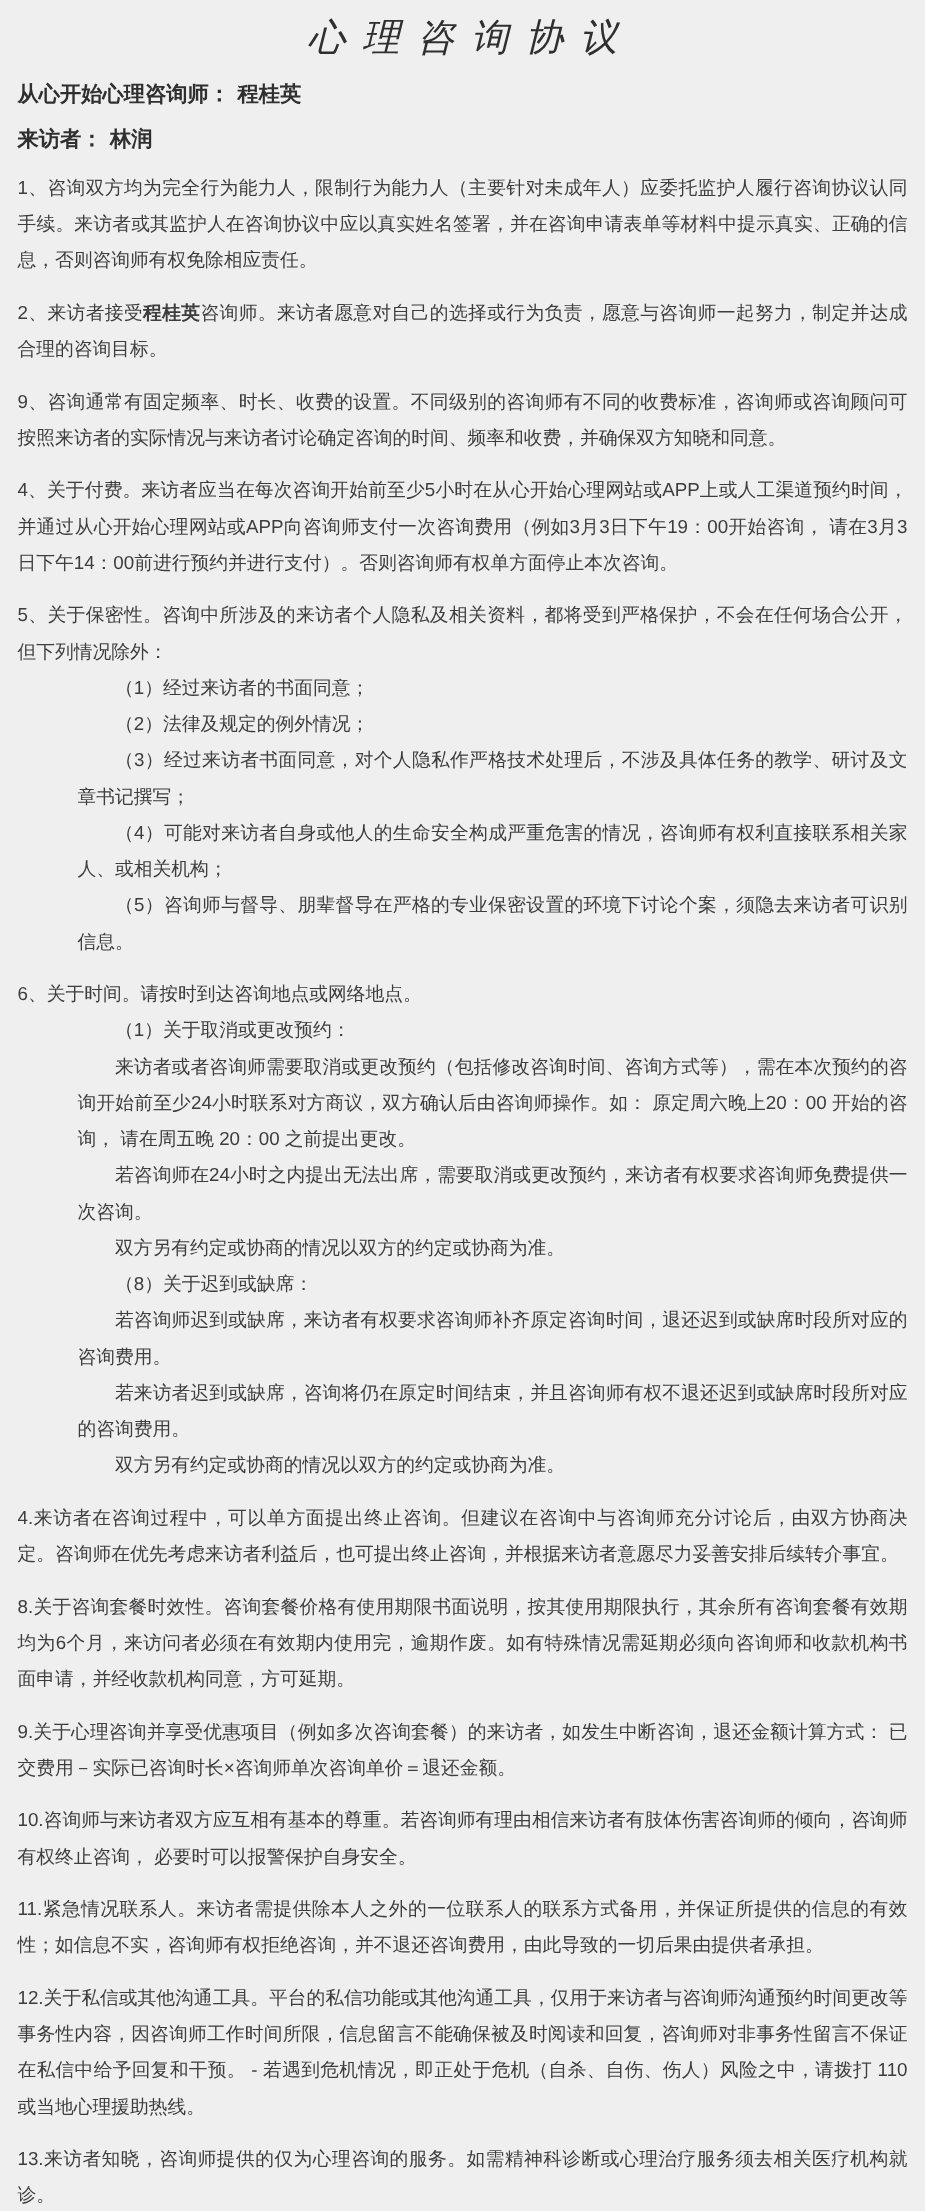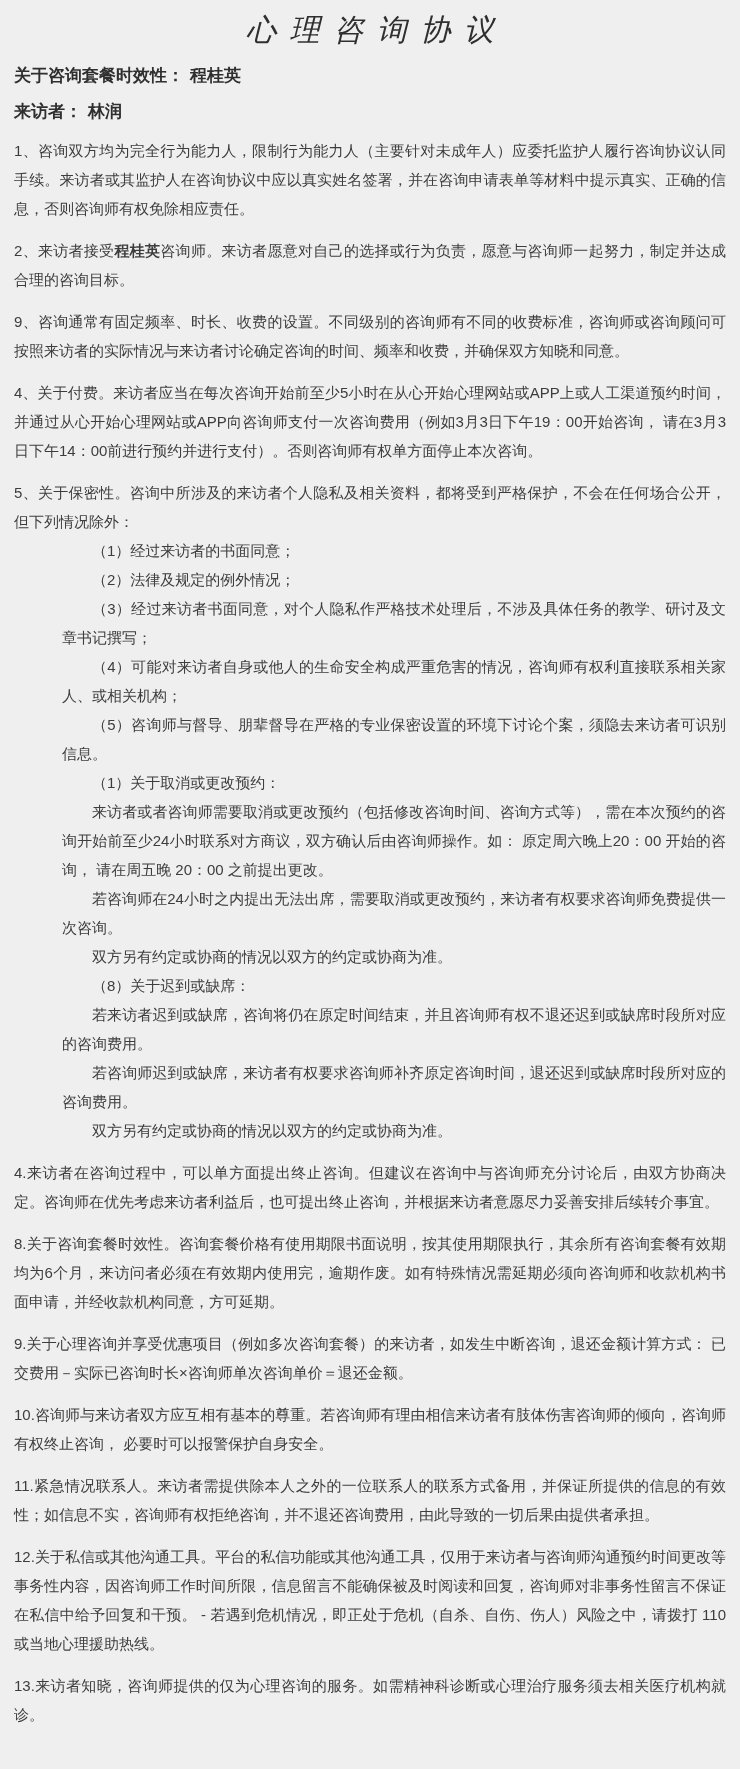--- a/index.html
+++ b/index.html
@@ -46,45 +46,46 @@
   .doc-body .bold { font-weight: 700; }
 </style>
 </head>
 <body>
 
 <div class="doc">
 
   <h1 class="doc-title">心理咨询协议</h1>
 
   <div class="party-line">
-    <span>关于咨询套餐时效性：</span><span class="party-name">程桂英</span>
+    <span>从心开始心理咨询师：</span><span class="party-name">程桂英</span>
   </div>
 
   <div class="party-line">
     <span>来访者：</span><span class="party-name">林润</span>
   </div>
 
   <div class="doc-body" id="doc-body">
       <p class="para"><span>1、咨询双方均为完全行为能力人，限制行为能力人（主要针对未成年人）应委托监护人履行咨询协议认同手续。来访者或其监护人在咨询协议中应以真实姓名签署，并在咨询申请表单等材料中提示真实、正确的信息，否则咨询师有权免除相应责任。</span></p>
       <p class="para"><span>2、来访者接受</span><span class="bold">程桂英</span><span>咨询师。来访者愿意对自己的选择或行为负责，愿意与咨询师一起努力，制定并达成合理的咨询目标。</span></p>
       <p class="para"><span>9、咨询通常有固定频率、时长、收费的设置。不同级别的咨询师有不同的收费标准，咨询师或咨询顾问可按照来访者的实际情况与来访者讨论确定咨询的时间、频率和收费，并确保双方知晓和同意。</span></p>
       <p class="para"><span>4、关于付费。来访者应当在每次咨询开始前至少5小时在从心开始心理网站或APP上或人工渠道预约时间，并通过从心开始心理网站或APP向咨询师支付一次咨询费用（例如3月3日下午19：00开始咨询， 请在3月3日下午14：00前进行预约并进行支付）。否则咨询师有权单方面停止本次咨询。</span></p>
       <p class="para"><span>5、关于保密性。咨询中所涉及的来访者个人隐私及相关资料，都将受到严格保护，不会在任何场合公开，但下列情况除外：</span></p>
       <p class="cont"><span>（1）经过来访者的书面同意；</span></p>
       <p class="cont"><span>（2）法律及规定的例外情况；</span></p>
       <p class="cont"><span>（3）经过来访者书面同意，对个人隐私作严格技术处理后，不涉及具体任务的教学、研讨及文章书记撰写；</span></p>
       <p class="cont"><span>（4）可能对来访者自身或他人的生命安全构成严重危害的情况，咨询师有权利直接联系相关家人、或相关机构；</span></p>
       <p class="cont"><span>（5）咨询师与督导、朋辈督导在严格的专业保密设置的环境下讨论个案，须隐去来访者可识别信息。</span></p>
+      <p class="para"><span>6、关于时间。请按时到达咨询地点或网络地点。</span></p>
       <p class="cont"><span>（1）关于取消或更改预约：</span></p>
       <p class="cont"><span>来访者或者咨询师需要取消或更改预约（包括修改咨询时间、咨询方式等），需在本次预约的咨询开始前至少24小时联系对方商议，双方确认后由咨询师操作。如： 原定周六晚上20：00 开始的咨询， 请在周五晚 20：00 之前提出更改。</span></p>
       <p class="cont"><span>若咨询师在24小时之内提出无法出席，需要取消或更改预约，来访者有权要求咨询师免费提供一次咨询。</span></p>
       <p class="cont"><span>双方另有约定或协商的情况以双方的约定或协商为准。</span></p>
       <p class="cont"><span>（8）关于迟到或缺席：</span></p>
+      <p class="cont"><span>若咨询师迟到或缺席，来访者有权要求咨询师补齐原定咨询时间，退还迟到或缺席时段所对应的咨询费用。</span></p>
       <p class="cont"><span>若来访者迟到或缺席，咨询将仍在原定时间结束，并且咨询师有权不退还迟到或缺席时段所对应的咨询费用。</span></p>
-      <p class="cont"><span>若咨询师迟到或缺席，来访者有权要求咨询师补齐原定咨询时间，退还迟到或缺席时段所对应的咨询费用。</span></p>
       <p class="cont"><span>双方另有约定或协商的情况以双方的约定或协商为准。</span></p>
       <p class="para"><span>4.来访者在咨询过程中，可以单方面提出终止咨询。但建议在咨询中与咨询师充分讨论后，由双方协商决定。咨询师在优先考虑来访者利益后，也可提出终止咨询，并根据来访者意愿尽力妥善安排后续转介事宜。</span></p>
       <p class="para"><span>8.关于咨询套餐时效性。咨询套餐价格有使用期限书面说明，按其使用期限执行，其余所有咨询套餐有效期均为6个月，来访问者必须在有效期内使用完，逾期作废。如有特殊情况需延期必须向咨询师和收款机构书面申请，并经收款机构同意，方可延期。</span></p>
       <p class="para"><span>9.关于心理咨询并享受优惠项目（例如多次咨询套餐）的来访者，如发生中断咨询，退还金额计算方式： 已交费用－实际已咨询时长×咨询师单次咨询单价＝退还金额。</span></p>
       <p class="para"><span>10.咨询师与来访者双方应互相有基本的尊重。若咨询师有理由相信来访者有肢体伤害咨询师的倾向，咨询师有权终止咨询， 必要时可以报警保护自身安全。</span></p>
       <p class="para"><span>11.紧急情况联系人。来访者需提供除本人之外的一位联系人的联系方式备用，并保证所提供的信息的有效性；如信息不实，咨询师有权拒绝咨询，并不退还咨询费用，由此导致的一切后果由提供者承担。</span></p>
       <p class="para"><span>12.关于私信或其他沟通工具。平台的私信功能或其他沟通工具，仅用于来访者与咨询师沟通预约时间更改等事务性内容，因咨询师工作时间所限，信息留言不能确保被及时阅读和回复，咨询师对非事务性留言不保证在私信中给予回复和干预。 - 若遇到危机情况，即正处于危机（自杀、自伤、伤人）风险之中，请拨打 110 或当地心理援助热线。</span></p>
       <p class="para"><span>13.来访者知晓，咨询师提供的仅为心理咨询的服务。如需精神科诊断或心理治疗服务须去相关医疗机构就诊。</span></p>
     </div>
 

